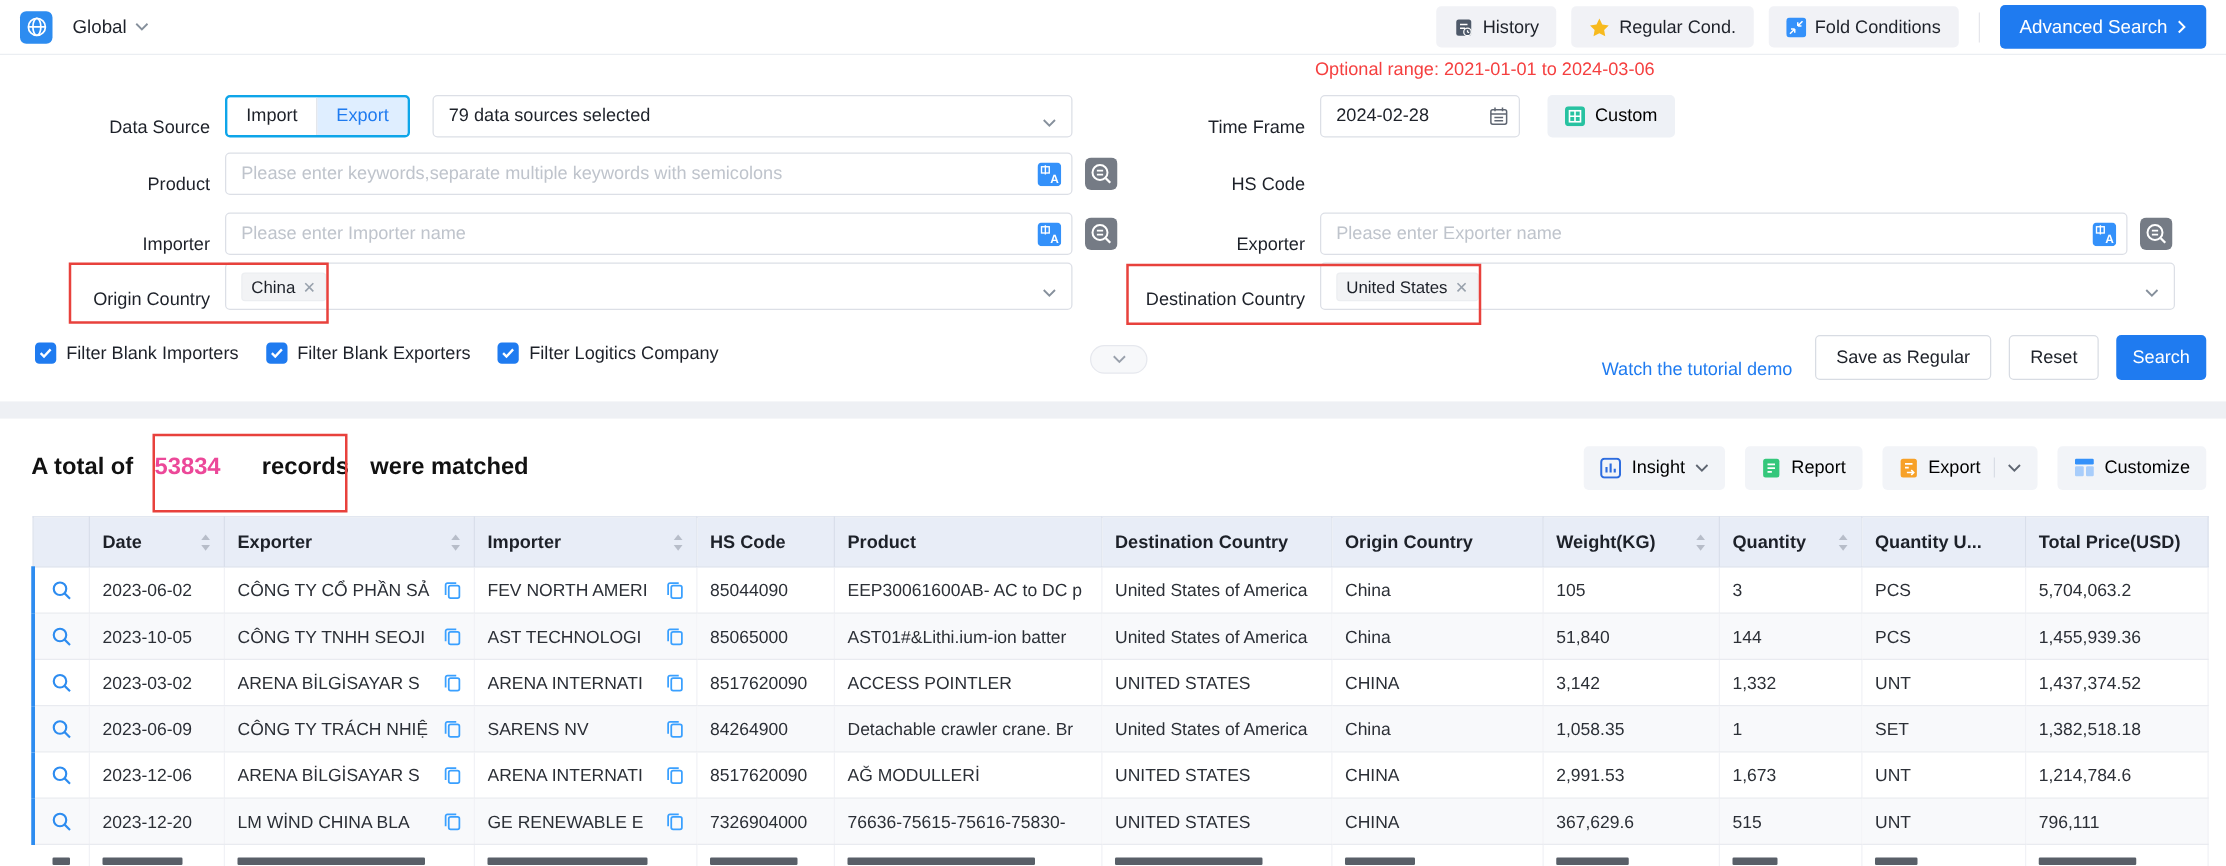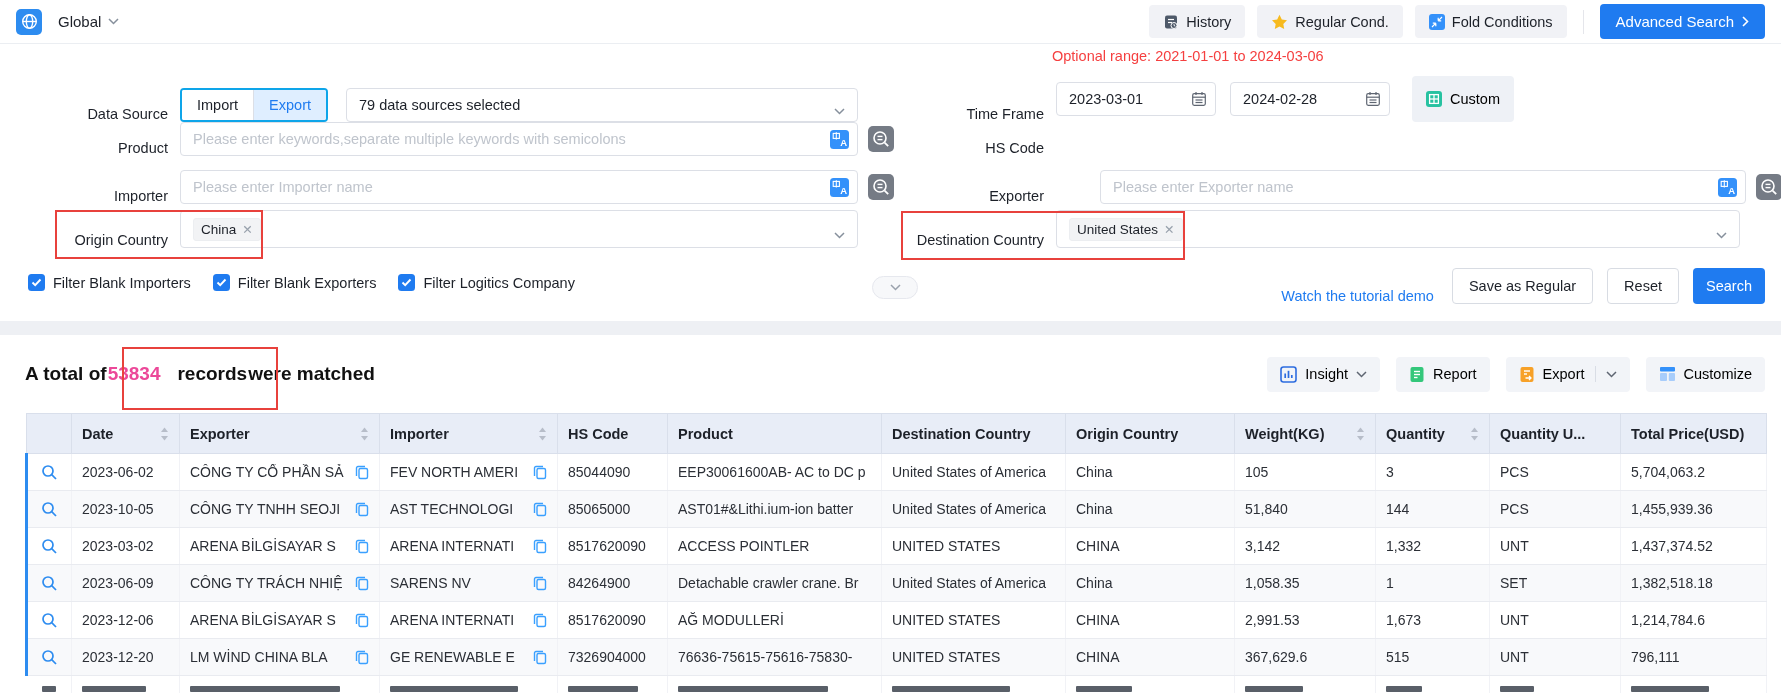--- a/index.html
+++ b/index.html
@@ -45,21 +45,21 @@
          font-size:14.5px; color:#1d2129; font-family:inherit; outline:none; background:#fff; }
   .inp::placeholder { color:#bfc4cc; }
   .pad-r { padding-right:42px; }
   .trans { position:absolute; right:9px; top:8px; line-height:0; cursor:pointer; }
   .exact-abs { position:absolute; left:688px; top:4px; line-height:0; cursor:pointer; }
   .exact-inline { margin-left:10px; line-height:0; flex:none; cursor:pointer; }
   .inp-short { width:646px; flex:none; }
 
   .date-wrap { position:relative; width:160px; margin-right:14px; flex:none; }
   .date-wrap .cal { position:absolute; right:9px; top:9px; line-height:0; }
-  .btn-custom { height:46px; background:#eef1f6; border-radius:4px; padding:0 14px; margin-left:8px;
+  .btn-custom { height:34px; background:#eef1f6; border-radius:4px; padding:0 14px; margin-left:8px;
                 display:flex; align-items:center; gap:8px; font-size:14.5px; cursor:pointer; border:none; }
 
   .tag { background:#f2f3f5; border:1px solid #eceef1; border-radius:3px; padding:3px 7px;
          font-size:13.5px; display:flex; align-items:center; gap:6px; }
   .tag-x { color:#98a1ac; font-size:12.5px; cursor:pointer; }
 
   .filters { position:absolute; left:28px; top:230px; display:flex; gap:22px; align-items:center; }
   .cbi { display:flex; gap:8px; align-items:center; font-size:14.5px; cursor:pointer; }
   .cb { width:17px; height:17px; background:#1f7bf0; border-radius:3.5px;
         display:flex; align-items:center; justify-content:center; flex:none; }
@@ -74,21 +74,21 @@
                  padding:0 16px; font-size:14.5px; color:#1d2129; display:flex; align-items:center; cursor:pointer; }
   .btn-search { height:36px; width:72px; background:#1f7bf0; color:#fff; border:none; border-radius:4px;
                 display:flex; align-items:center; justify-content:center; font-size:14.5px; cursor:pointer; }
 
   .band { height:14px; background:#eef0f4; }
 
   
   .results { background:#fff; padding:0 16px; }
   .rhead { height:78px; display:flex; align-items:center; }
   .total { margin-left:9px; font-size:19px; font-weight:bold; color:#111;
-           display:flex; gap:1px; align-items:baseline; }
+           display:flex; gap:17px; align-items:baseline; }
   .total .num { color:#ec4899; margin-right:16px; }
   .rbtns { margin-left:auto; display:flex; gap:16px; align-items:flex-start; }
   .btn2 { height:35px; background:#f2f4f8; border-radius:4px; padding:0 13px;
           display:flex; gap:8px; align-items:center; font-size:14.5px; cursor:pointer; border:none; }
   .bsep { width:1px; height:16px; background:#d9dde5; margin:0 2px; }
 
   table { border-collapse:collapse; table-layout:fixed; width:1740px; margin-left:9px; }
   thead th { background:#e8edf7; height:40px; font-size:14.5px; font-weight:bold; color:#1d2129;
              text-align:left; padding:0 10px; border:1px solid #d9dfeb; white-space:nowrap; overflow:hidden; }
   .th-inner { display:flex; align-items:center; justify-content:space-between; gap:4px; }
@@ -175,31 +175,20 @@
         <div class="select ml18">
           <span>79 data sources selected</span>
           <span class="chev"><svg width="11" height="7" viewBox="0 0 11 7">
                 <polyline points="1,1 5.5,5.5 10,1" stroke="#86909c" stroke-width="1.5" fill="none"></polyline>
               </svg></span>
         </div>
       </div>
       <div class="lab-r">Time Frame</div>
       <div class="field-r">
         <div class="date-wrap">
-          <input class="inp" readonly="" value="2023-03-01" style="">
-          <span class="cal"><svg width="16" height="16" viewBox="0 0 16 16" fill="none" stroke="#5f6672" stroke-width="1.2">
-                <rect x="1.7" y="2.7" width="12.6" height="11.6" rx="1.5"></rect>
-                <line x1="1.7" y1="6.2" x2="14.3" y2="6.2"></line>
-                <line x1="5" y1="1" x2="5" y2="4"></line>
-                <line x1="11" y1="1" x2="11" y2="4"></line>
-                <line x1="4.5" y1="9" x2="11.5" y2="9"></line>
-                <line x1="4.5" y1="11.5" x2="11.5" y2="11.5"></line>
-              </svg></span>
-        </div>
-        <div class="date-wrap">
           <input class="inp" readonly="" value="2024-02-28" style="">
           <span class="cal"><svg width="16" height="16" viewBox="0 0 16 16" fill="none" stroke="#5f6672" stroke-width="1.2">
                 <rect x="1.7" y="2.7" width="12.6" height="11.6" rx="1.5"></rect>
                 <line x1="1.7" y1="6.2" x2="14.3" y2="6.2"></line>
                 <line x1="5" y1="1" x2="5" y2="4"></line>
                 <line x1="11" y1="1" x2="11" y2="4"></line>
                 <line x1="4.5" y1="9" x2="11.5" y2="9"></line>
                 <line x1="4.5" y1="11.5" x2="11.5" y2="11.5"></line>
               </svg></span>
         </div>
@@ -249,21 +238,21 @@
         <span class="exact-abs"><svg width="26" height="26" viewBox="0 0 26 26">
               <rect width="26" height="26" rx="5" fill="#757b85"></rect>
               <circle cx="12" cy="12" r="6" stroke="#fff" stroke-width="1.6" fill="none"></circle>
               <line x1="9.5" y1="10.4" x2="14.5" y2="10.4" stroke="#fff" stroke-width="1.4"></line>
               <line x1="9.5" y1="13.6" x2="14.5" y2="13.6" stroke="#fff" stroke-width="1.4"></line>
               <line x1="16.6" y1="16.6" x2="20.2" y2="20.2" stroke="#fff" stroke-width="1.8"></line>
             </svg></span>
       </div>
       <div class="lab-r">Exporter</div>
       <div class="field-r">
-        <span style="position:relative; display:inline-flex;margin-left:44px;">
+        <span style="position:relative; display:inline-flex;">
           <input class="inp pad-r inp-short" placeholder="Please enter Exporter name" style="">
           <span class="trans"><svg width="19" height="19" viewBox="0 0 19 19">
                 <rect width="19" height="19" rx="3.5" fill="#3491fa"></rect>
                 <rect x="3.2" y="3.4" width="6.2" height="5" fill="none" stroke="#fff" stroke-width="1.1"></rect>
                 <line x1="6.3" y1="2.2" x2="6.3" y2="9.6" stroke="#fff" stroke-width="1.1"></line>
                 <text x="10.2" y="16" fill="#fff" font-size="9.5" font-weight="bold" font-family="inherit">A</text>
               </svg></span>
         </span>
         <span class="exact-inline"><svg width="26" height="26" viewBox="0 0 26 26">
               <rect width="26" height="26" rx="5" fill="#757b85"></rect>

